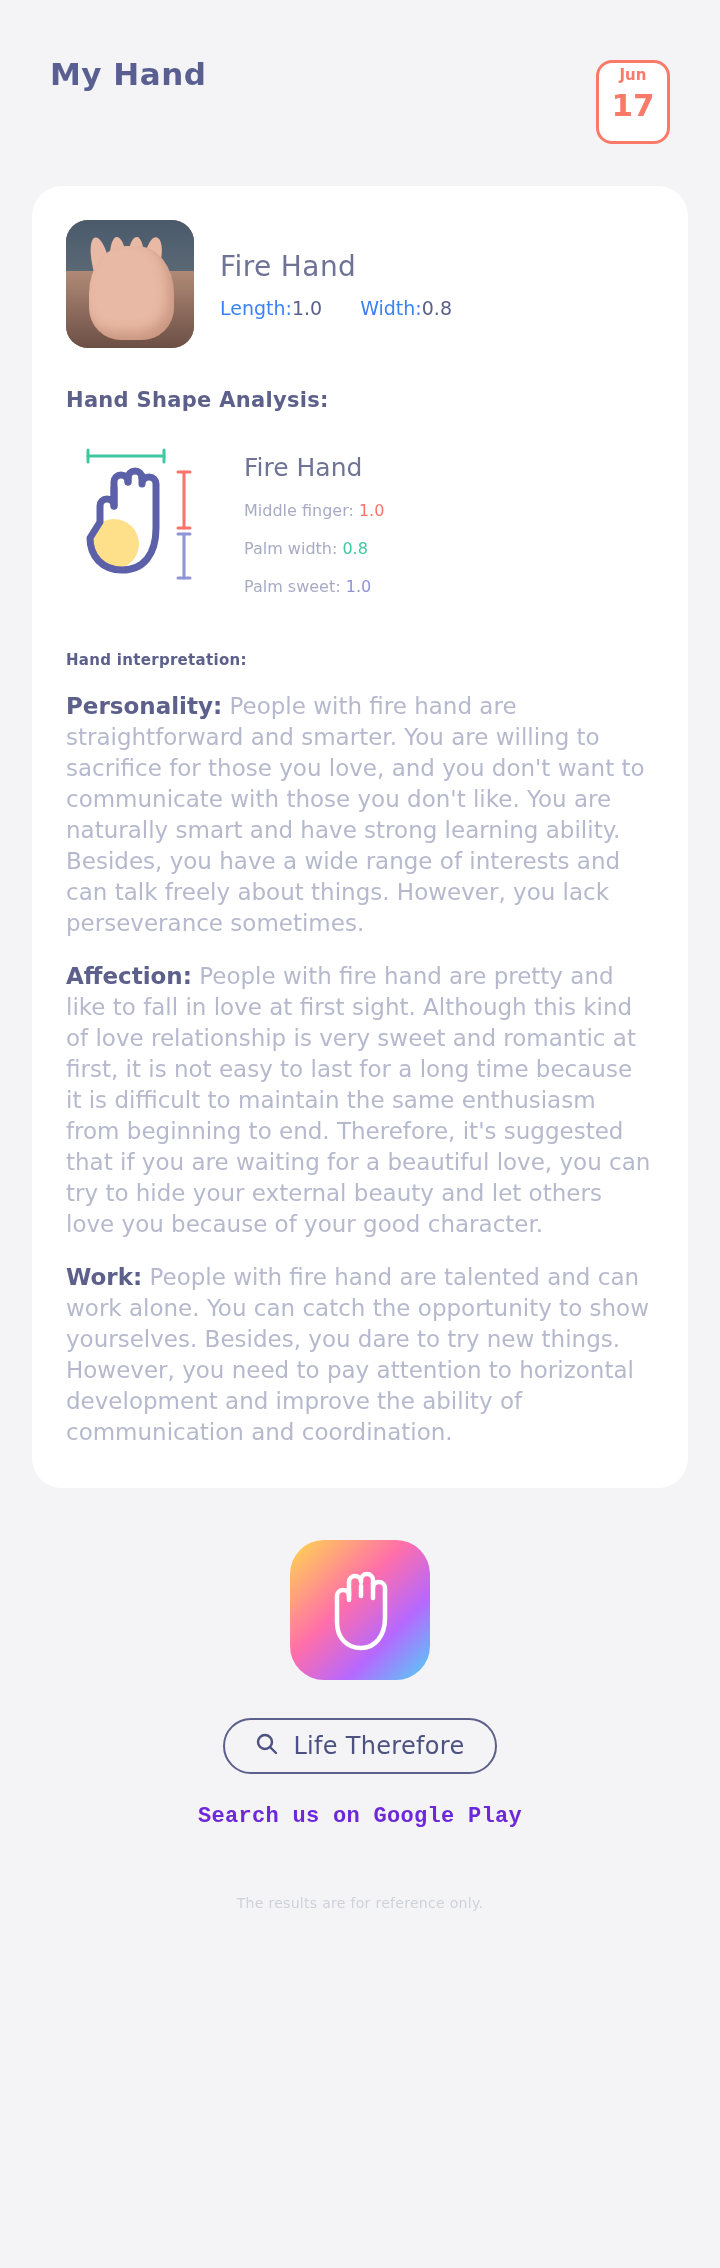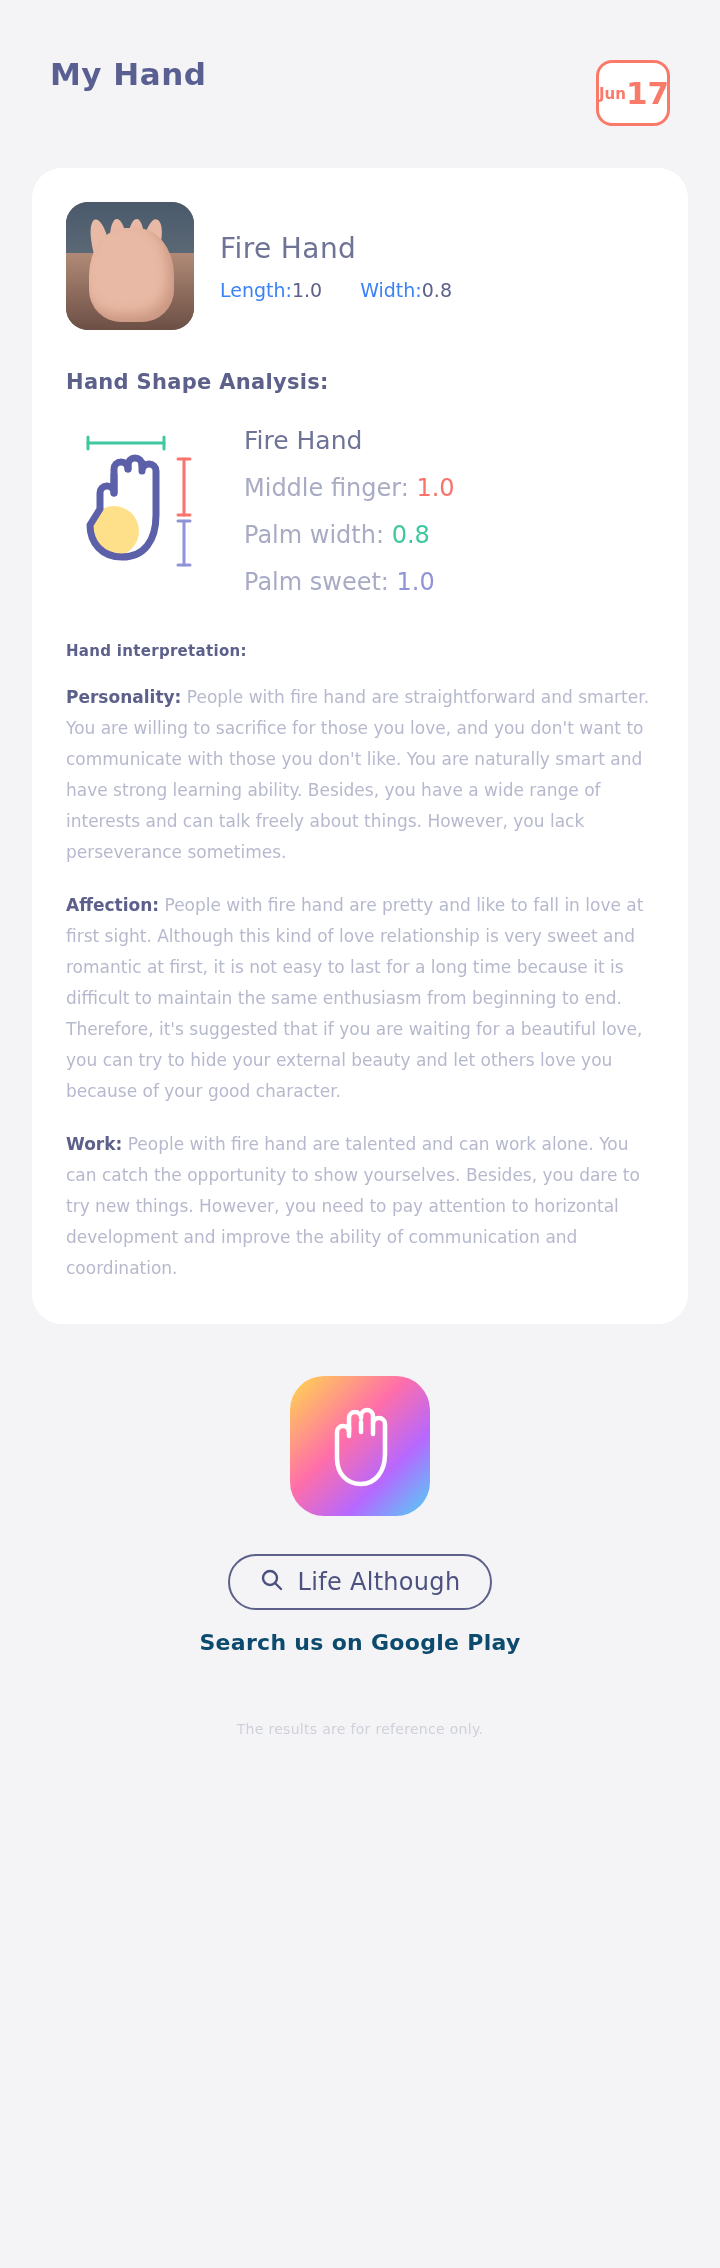--- a/index.html
+++ b/index.html
@@ -33,26 +33,26 @@
     letter-spacing: 0.5px;
   }
   .title-line2 {
     font-size: 31px;
     font-weight: bold;
     color: #8f93c4;
     letter-spacing: 0.5px;
   }
   .cal-icon {
     width: 74px;
-    height: 66px;
+    height: 84px;
     border: 3px solid #fa7a6a;
     border-radius: 16px;
     background: #ffffff;
     display: flex;
-    flex-direction: row;
+    flex-direction: column;
     align-items: center;
     overflow: hidden;
     margin-top: 4px;
   }
   .cal-month {
     width: 100%;
     text-align: center;
     font-size: 15px;
     color: #fa7a6a;
     padding: 3px 0 1px 0;
@@ -149,36 +149,36 @@
   .diagram-info {
     display: flex;
     flex-direction: column;
     gap: 11px;
     padding-top: 8px;
   }
   .di-title {
     font-size: 25px;
     color: #6f7396;
   }
-  .di-row { font-size: 24px; color: #a8abc4; margin-top: 8px; }
+  .di-row { font-size: 16px; color: #a8abc4; margin-top: 8px; }
   .v-red { color: #f8736a; }
   .v-green { color: #3fc8a0; }
   .v-blue { color: #8f93d8; }
 
   
   .interp-title {
     margin-top: 46px;
     font-size: 15px;
     font-weight: bold;
     color: #5c608a;
     letter-spacing: .3px;
   }
   .para {
     margin-top: 22px;
-    font-size: 17px;
+    font-size: 23px;
     line-height: 31px;
     color: #b6b9cd;
   }
   .para .lead {
     color: #5c608a;
     font-weight: bold;
   }
 
   
   .footer {
@@ -205,25 +205,26 @@
     display: flex;
     align-items: center;
     gap: 14px;
   }
   .search-pill .label {
     font-size: 24px;
     color: #4c5180;
     letter-spacing: .3px;
   }
   .google-line {
-    margin-top: 20px;
+    margin-top: 30px;
     font-size: 22px;
     font-weight: bold;
-    color: #0c4a6e;
-    letter-spacing: .3px;
+    color: #6d28d9;
+    letter-spacing: .3px;
+    font-family: Liberation Mono, monospace;
   }
   .disclaimer {
     margin-top: 66px;
     font-size: 14px;
     color: #cfd1da;
     text-align: left;
     letter-spacing: .3px;
   }
 </style>
 </head>
@@ -341,19 +342,19 @@
     </svg>
   </div>
 
   <div class="search-pill">
     <span>
       <svg width="24" height="24" viewBox="0 0 24 24">
         <circle cx="10" cy="10" r="7" fill="none" stroke="#4c5180" stroke-width="2.4"></circle>
         <line x1="15" y1="15" x2="21" y2="21" stroke="#4c5180" stroke-width="2.4" stroke-linecap="round"></line>
       </svg>
     </span>
-    <span class="label">Life Although</span>
+    <span class="label">Life Therefore</span>
   </div>
 
   <div class="google-line">Search us on Google Play</div>
 
   <div class="disclaimer">The results are for reference only.</div>
 </div>
 
 </body></html>

